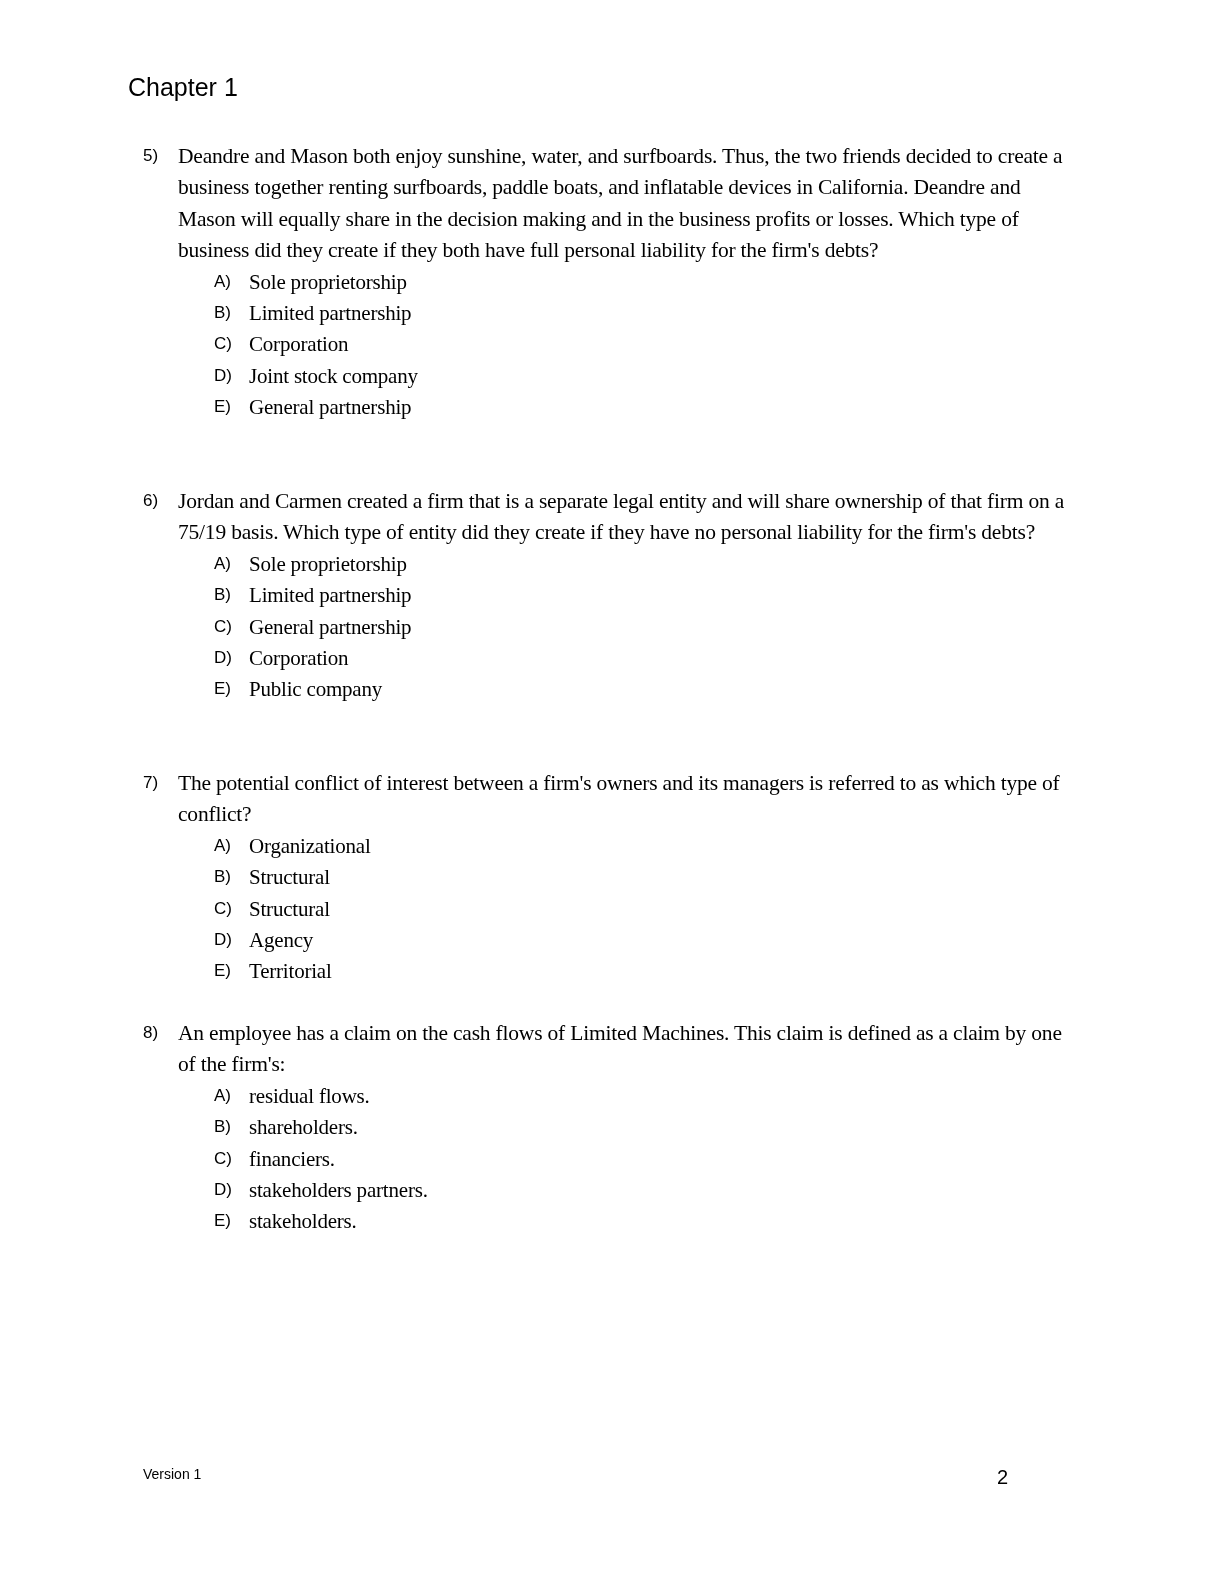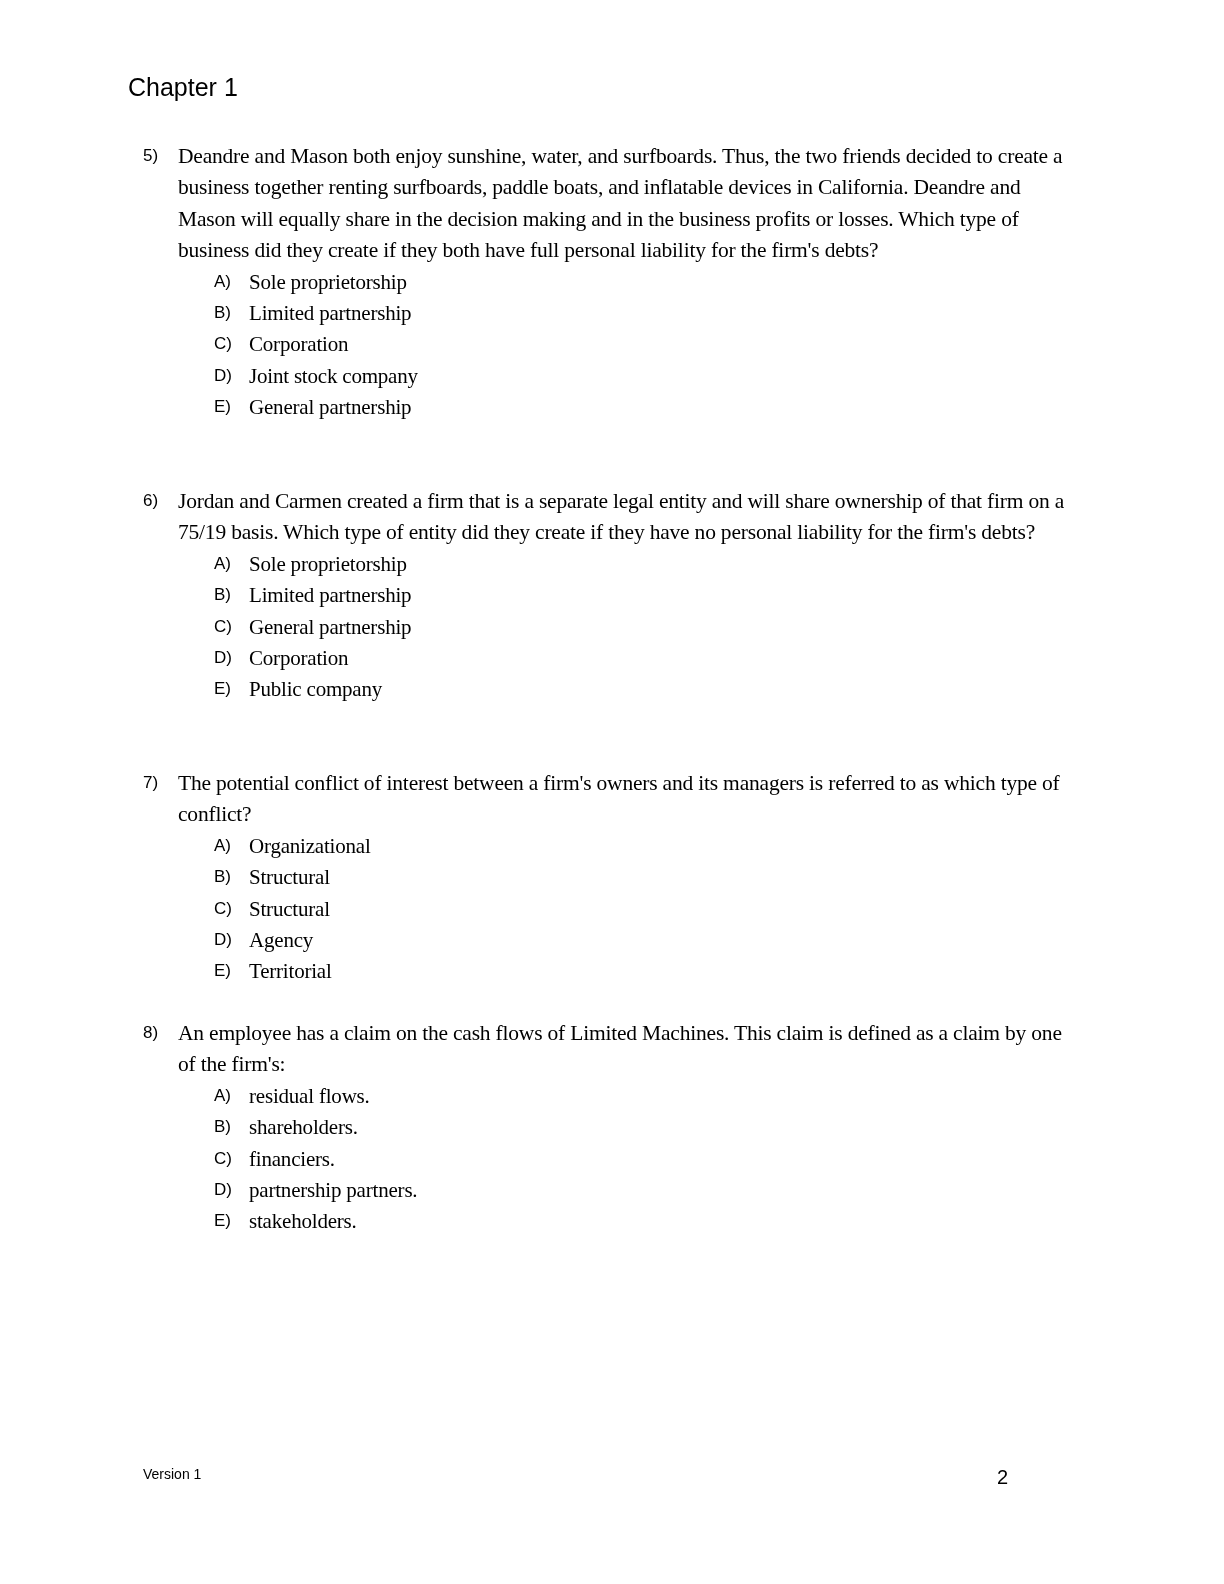--- a/index.html
+++ b/index.html
@@ -121,21 +121,21 @@
     <div class="opt">
         <span class="opt-letter">B)</span>
         <span class="opt-text">shareholders.</span>
       </div>
     <div class="opt">
         <span class="opt-letter">C)</span>
         <span class="opt-text">financiers.</span>
       </div>
     <div class="opt">
         <span class="opt-letter">D)</span>
-        <span class="opt-text">partnership partners.</span>
+        <span class="opt-text">stakeholders partners.</span>
       </div>
     <div class="opt">
         <span class="opt-letter">E)</span>
         <span class="opt-text">stakeholders.</span>
       </div>
   </div>
 </div>
 
 <div class="footer-left">Version 1</div>
 <div class="footer-right">2</div>

